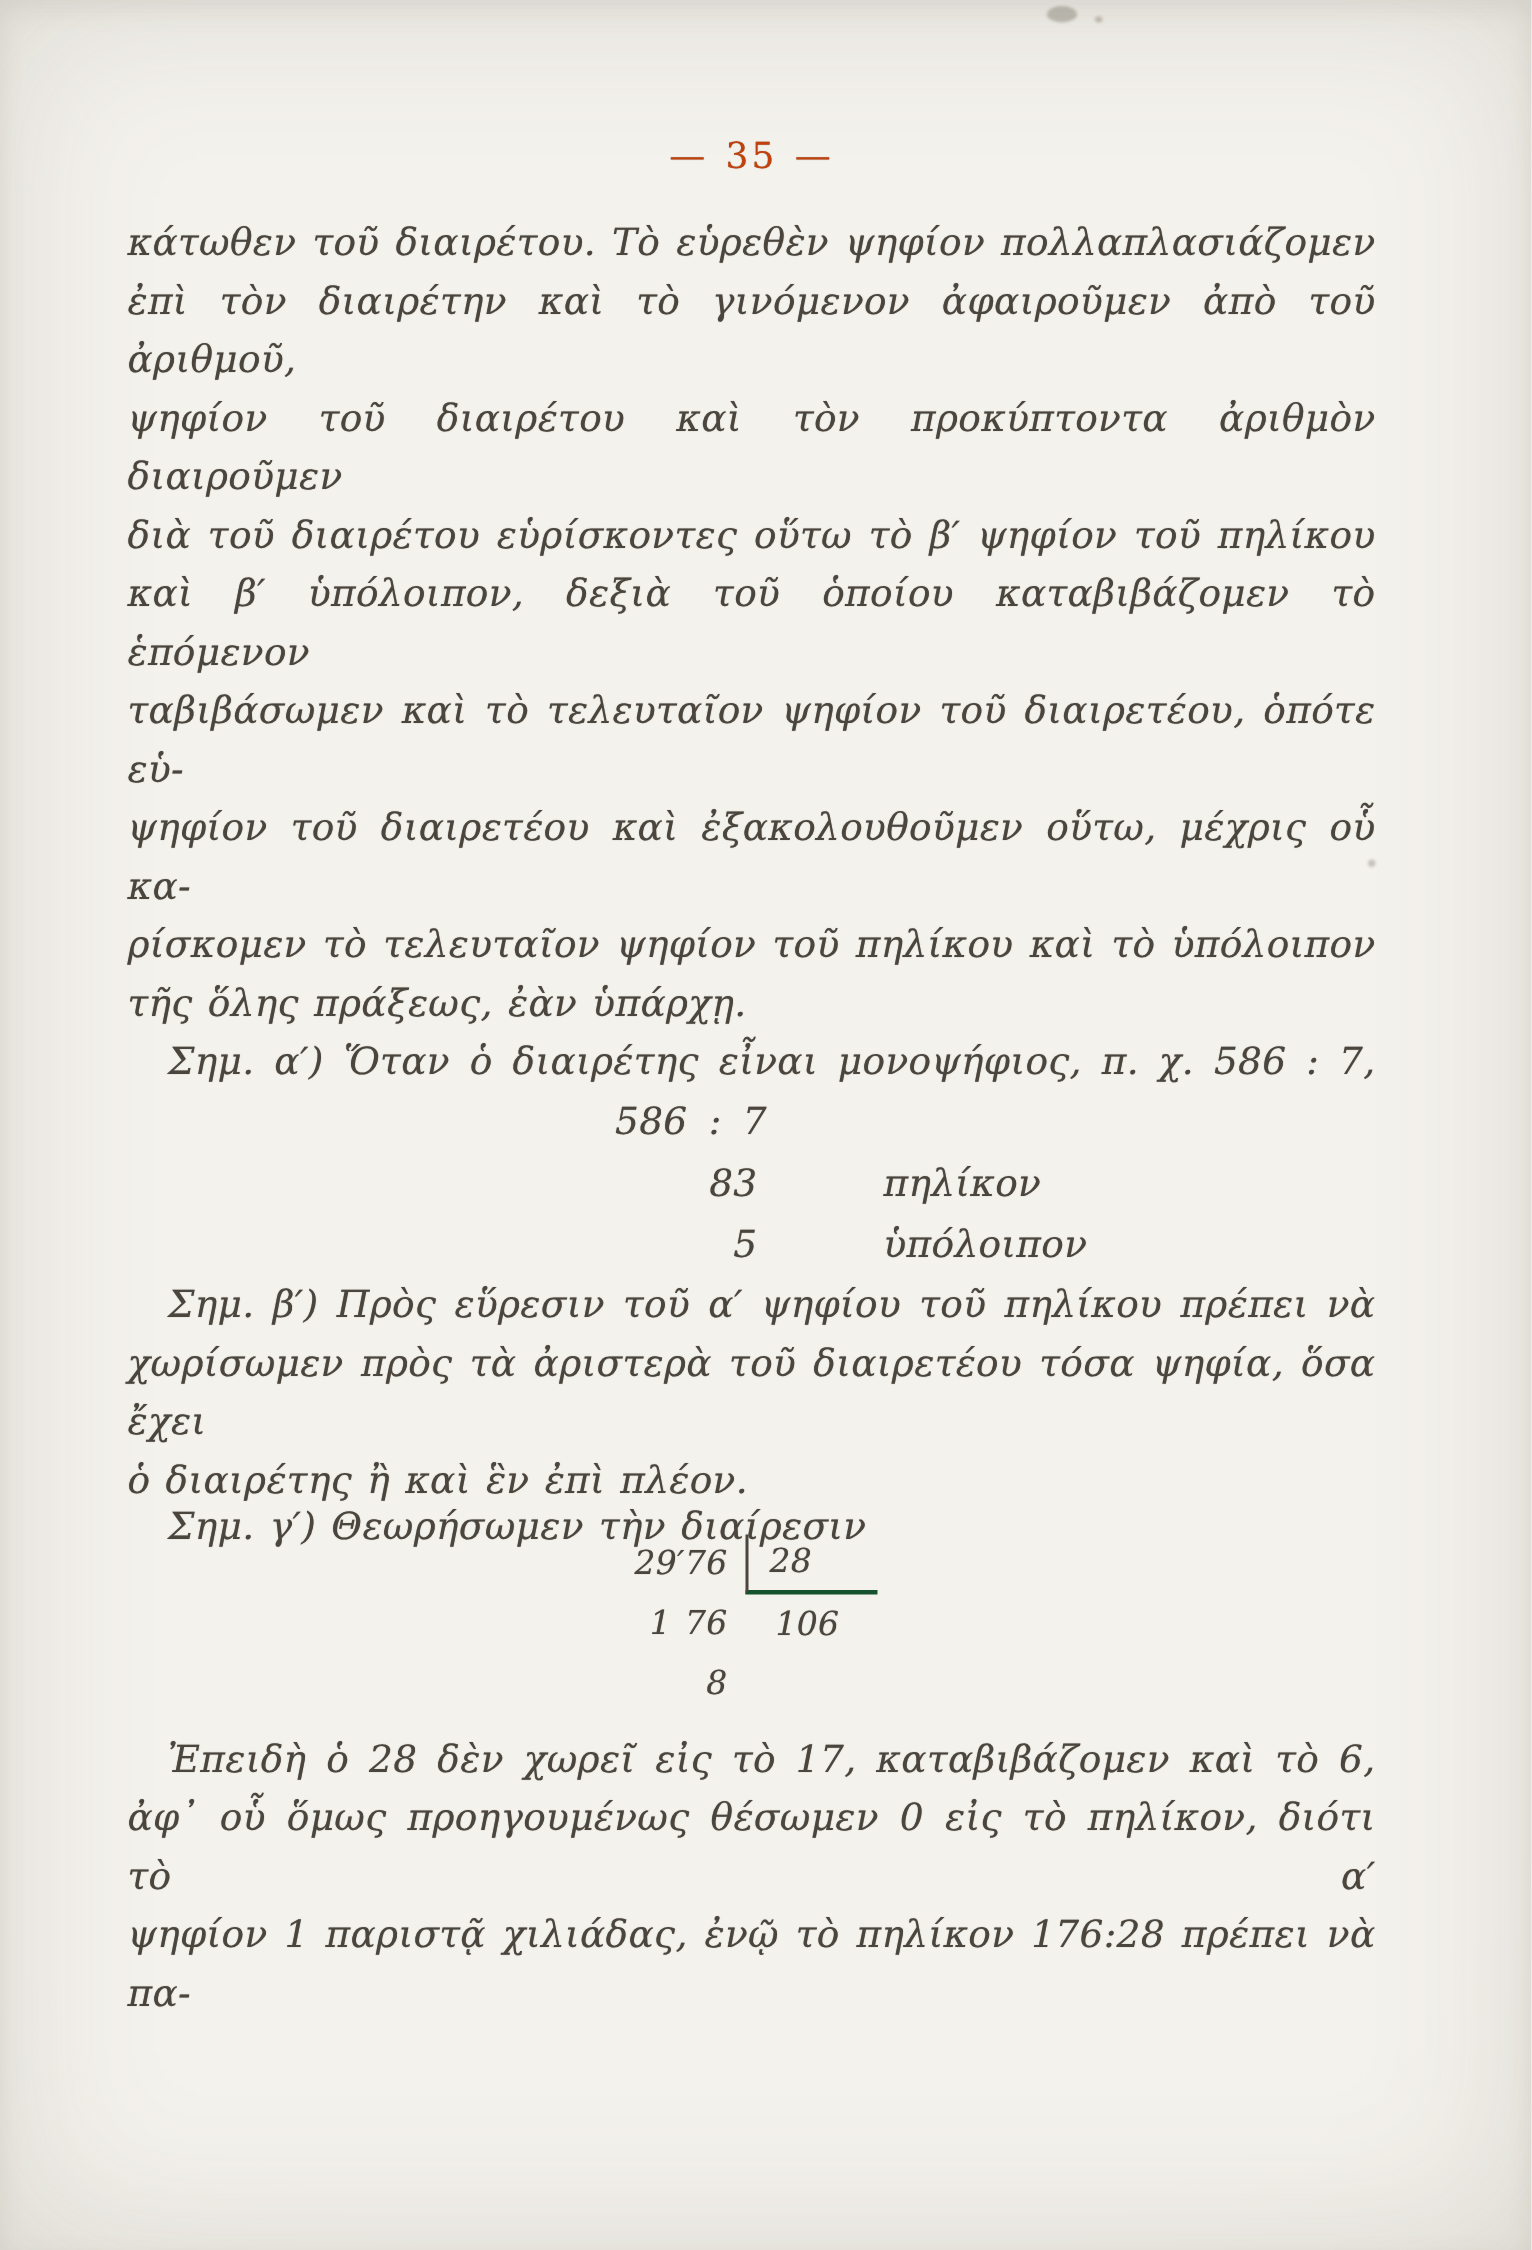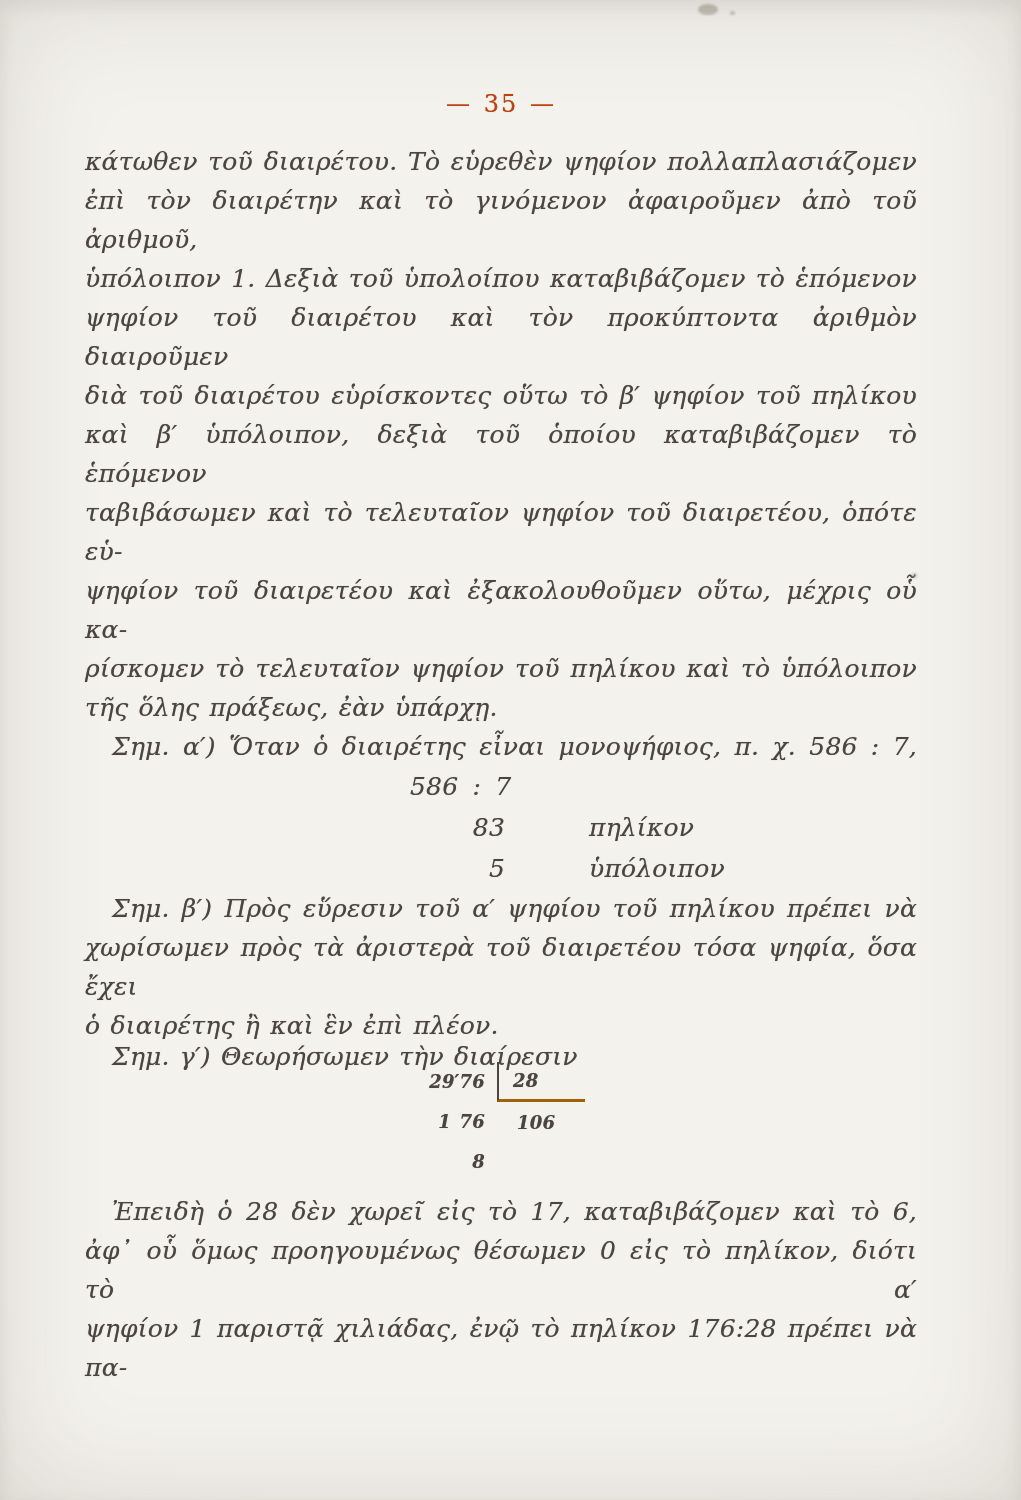--- a/index.html
+++ b/index.html
@@ -75,38 +75,37 @@
   .ex1-row { display: flex; line-height: 41px; }
   .ex1-num { width: 420px; text-align: right; }
   .ex1-label { margin-left: 84px; }
 
   .note-c-gap { margin-top: -8px; }
 
   
   .division {
     display: flex;
     margin-top: -14px;
-    font-size: 18px;
-    font-weight: bold;
+    font-size: 22px;
   }
   .dv-left {
     width: 412px;
     box-sizing: border-box;
     padding-right: 12px;
     text-align: right;
   }
   .dv-left div { height: 40px; line-height: 40px; }
   .dv-right { }
   .dv-divisor {
     display: inline-block;
     box-sizing: border-box;
     height: 40px;
     line-height: 38px;
     border-left: 2px solid #4a453d;
-    border-bottom: 3px solid #a16207;
+    border-bottom: 3px solid #14532d;
     padding: 0 36px 0 14px;
     min-width: 88px;
   }
   .dv-quotient {
     height: 40px;
     line-height: 42px;
     padding-left: 20px;
   }
 
   .epeidi { margin-top: 10px; }
@@ -119,21 +118,20 @@
 <div class="speck s2"></div>
 <div class="speck s3"></div>
 
 <div class="page">
 
   <div class="pagenum">— 35 —</div>
 
   <div class="block p1">
     <div class="ln just">κάτωθεν τοῦ διαιρέτου. Τὸ εὑρεθὲν ψηφίον πολλαπλασιάζομεν</div>
     <div class="ln just">ἐπὶ τὸν διαιρέτην καὶ τὸ γινόμενον ἀφαιροῦμεν ἀπὸ τοῦ ἀριθμοῦ,</div>
-    <div class="ln just">ὑπόλοιπον 1. Δεξιὰ τοῦ ὑπολοίπου καταβιβάζομεν τὸ ἑπόμενον</div>
     <div class="ln just">ψηφίον τοῦ διαιρέτου καὶ τὸν προκύπτοντα ἀριθμὸν διαιροῦμεν</div>
     <div class="ln just">διὰ τοῦ διαιρέτου εὑρίσκοντες οὕτω τὸ β′ ψηφίον τοῦ πηλίκου</div>
     <div class="ln just">καὶ β′ ὑπόλοιπον, δεξιὰ τοῦ ὁποίου καταβιβάζομεν τὸ ἑπόμενον</div>
     <div class="ln just">ταβιβάσωμεν καὶ τὸ τελευταῖον ψηφίον τοῦ διαιρετέου, ὁπότε εὑ-</div>
     <div class="ln just">ψηφίον τοῦ διαιρετέου καὶ ἐξακολουθοῦμεν οὕτω, μέχρις οὗ κα-</div>
     <div class="ln just">ρίσκομεν τὸ τελευταῖον ψηφίον τοῦ πηλίκου καὶ τὸ ὑπόλοιπον</div>
     <div class="ln">τῆς ὅλης πράξεως, ἐὰν ὑπάρχῃ.</div>
   </div>
 
   <div class="block">

